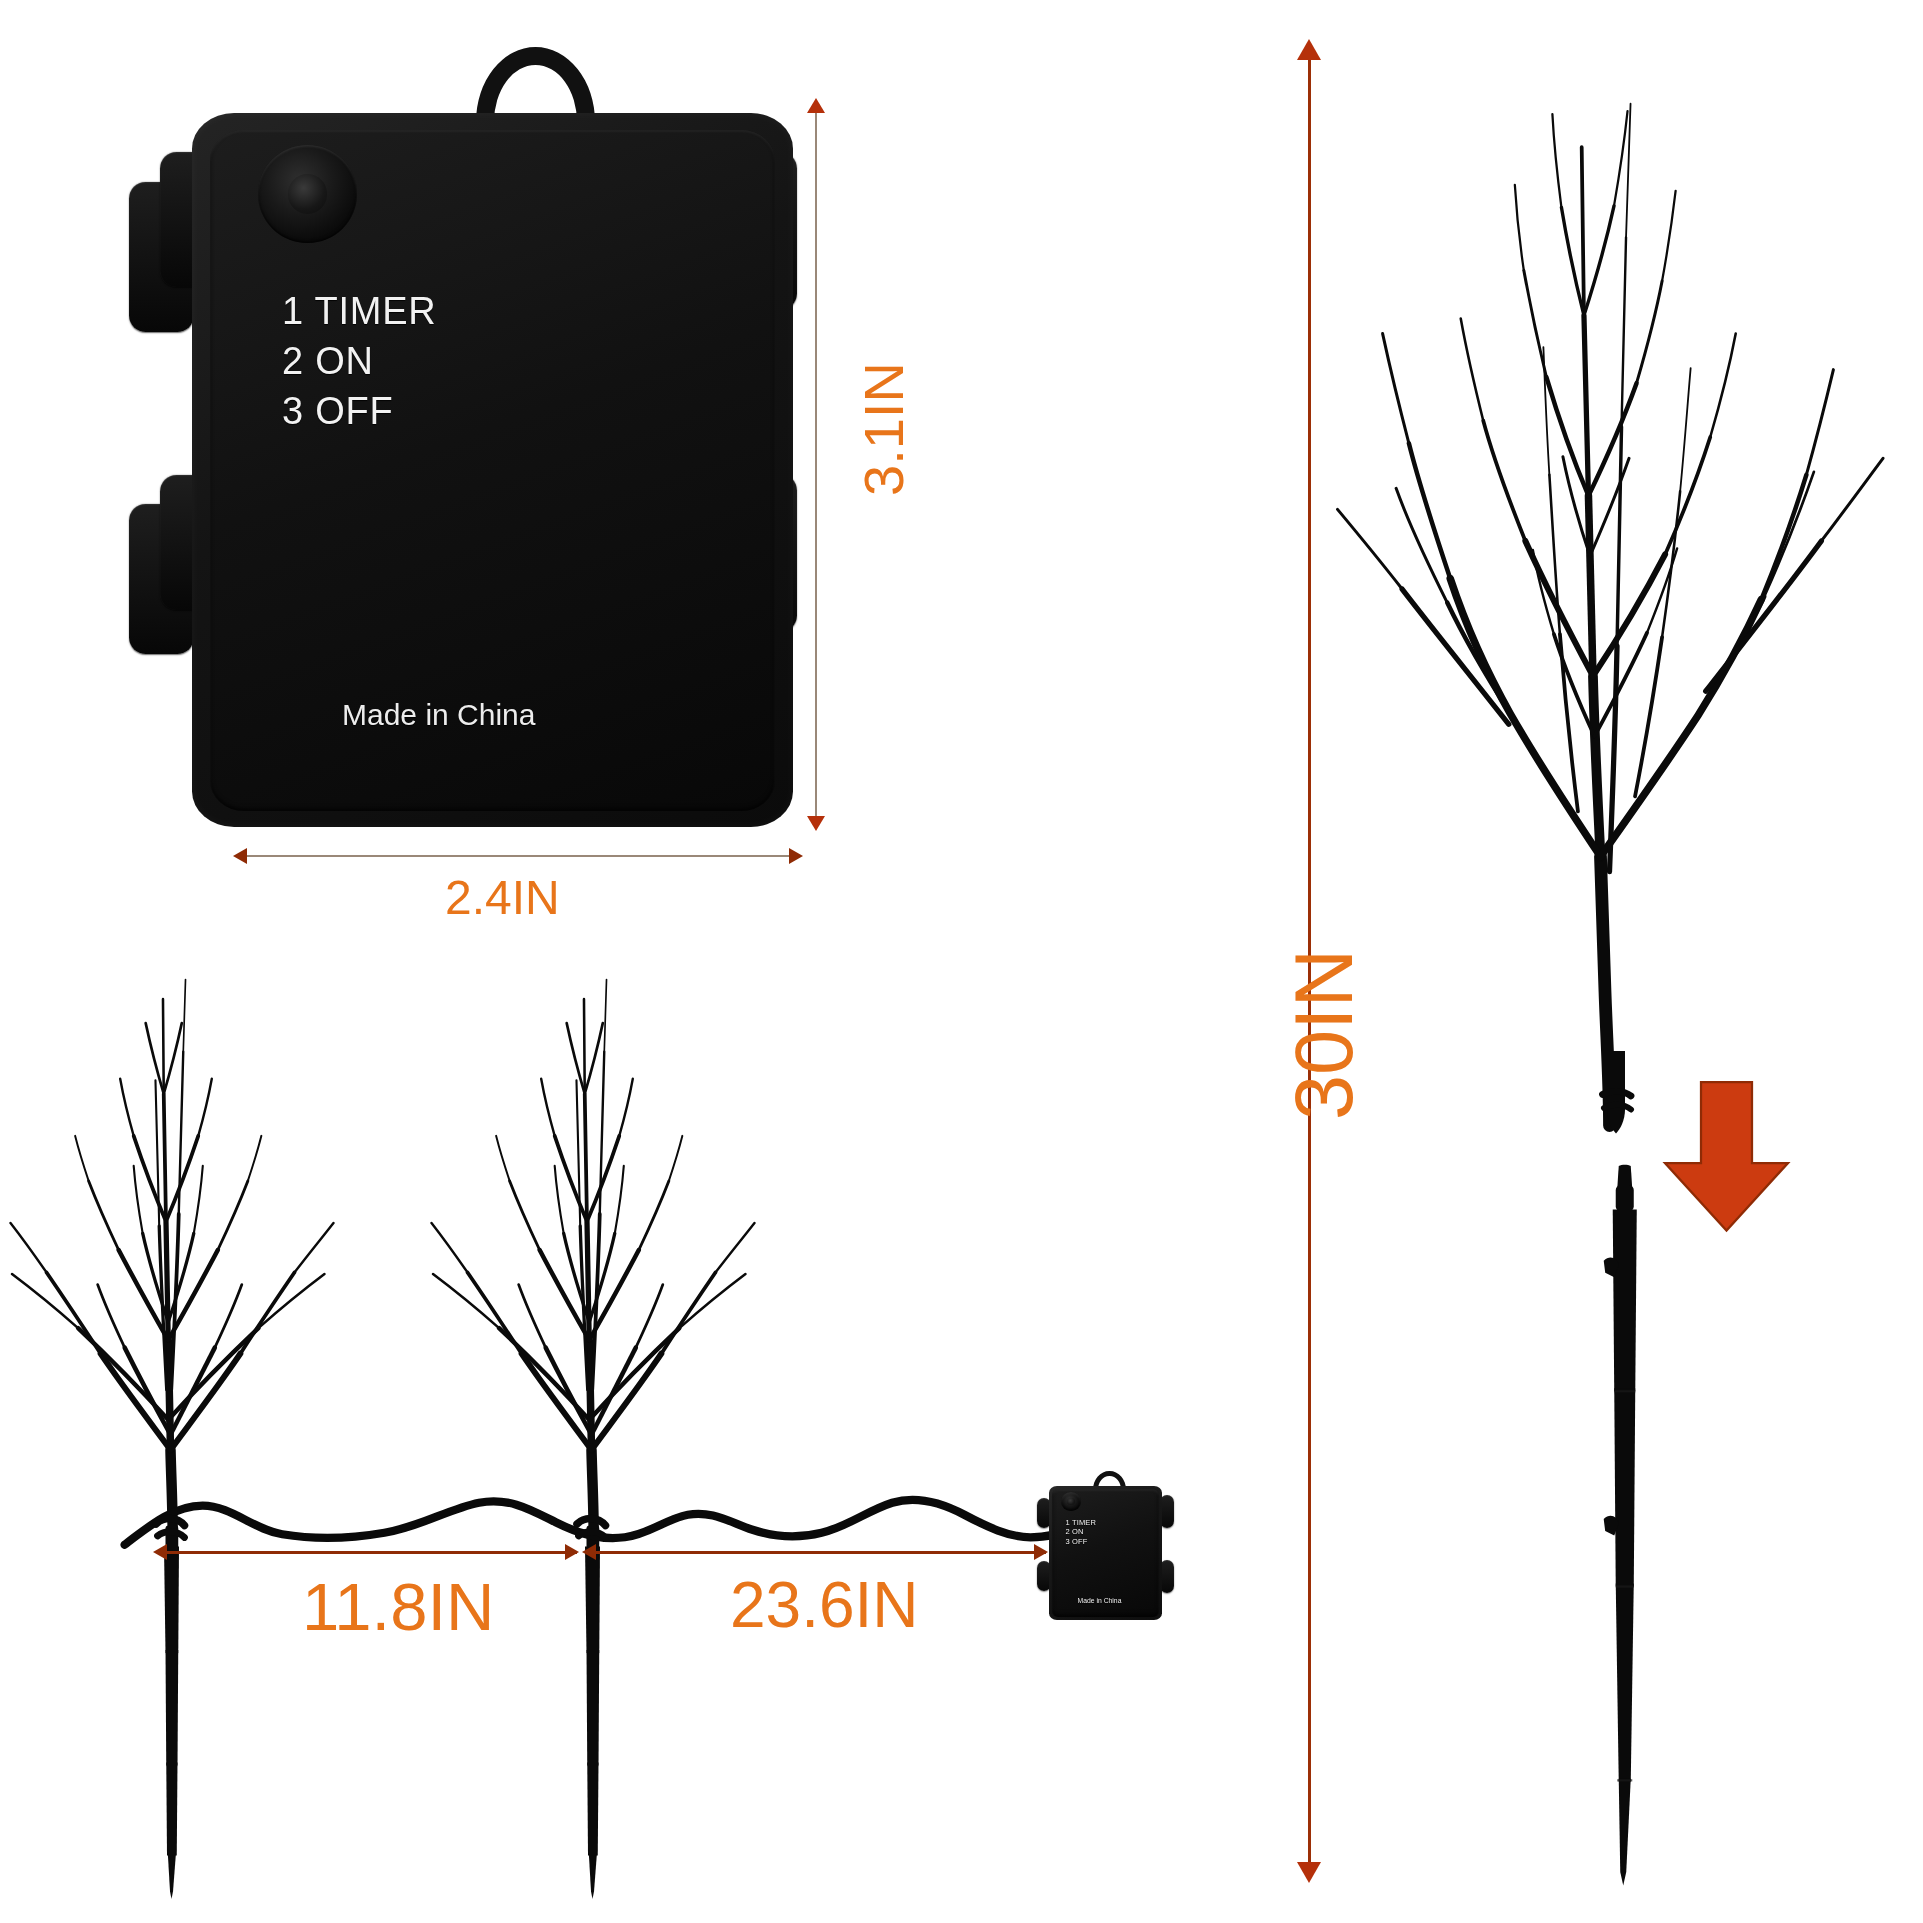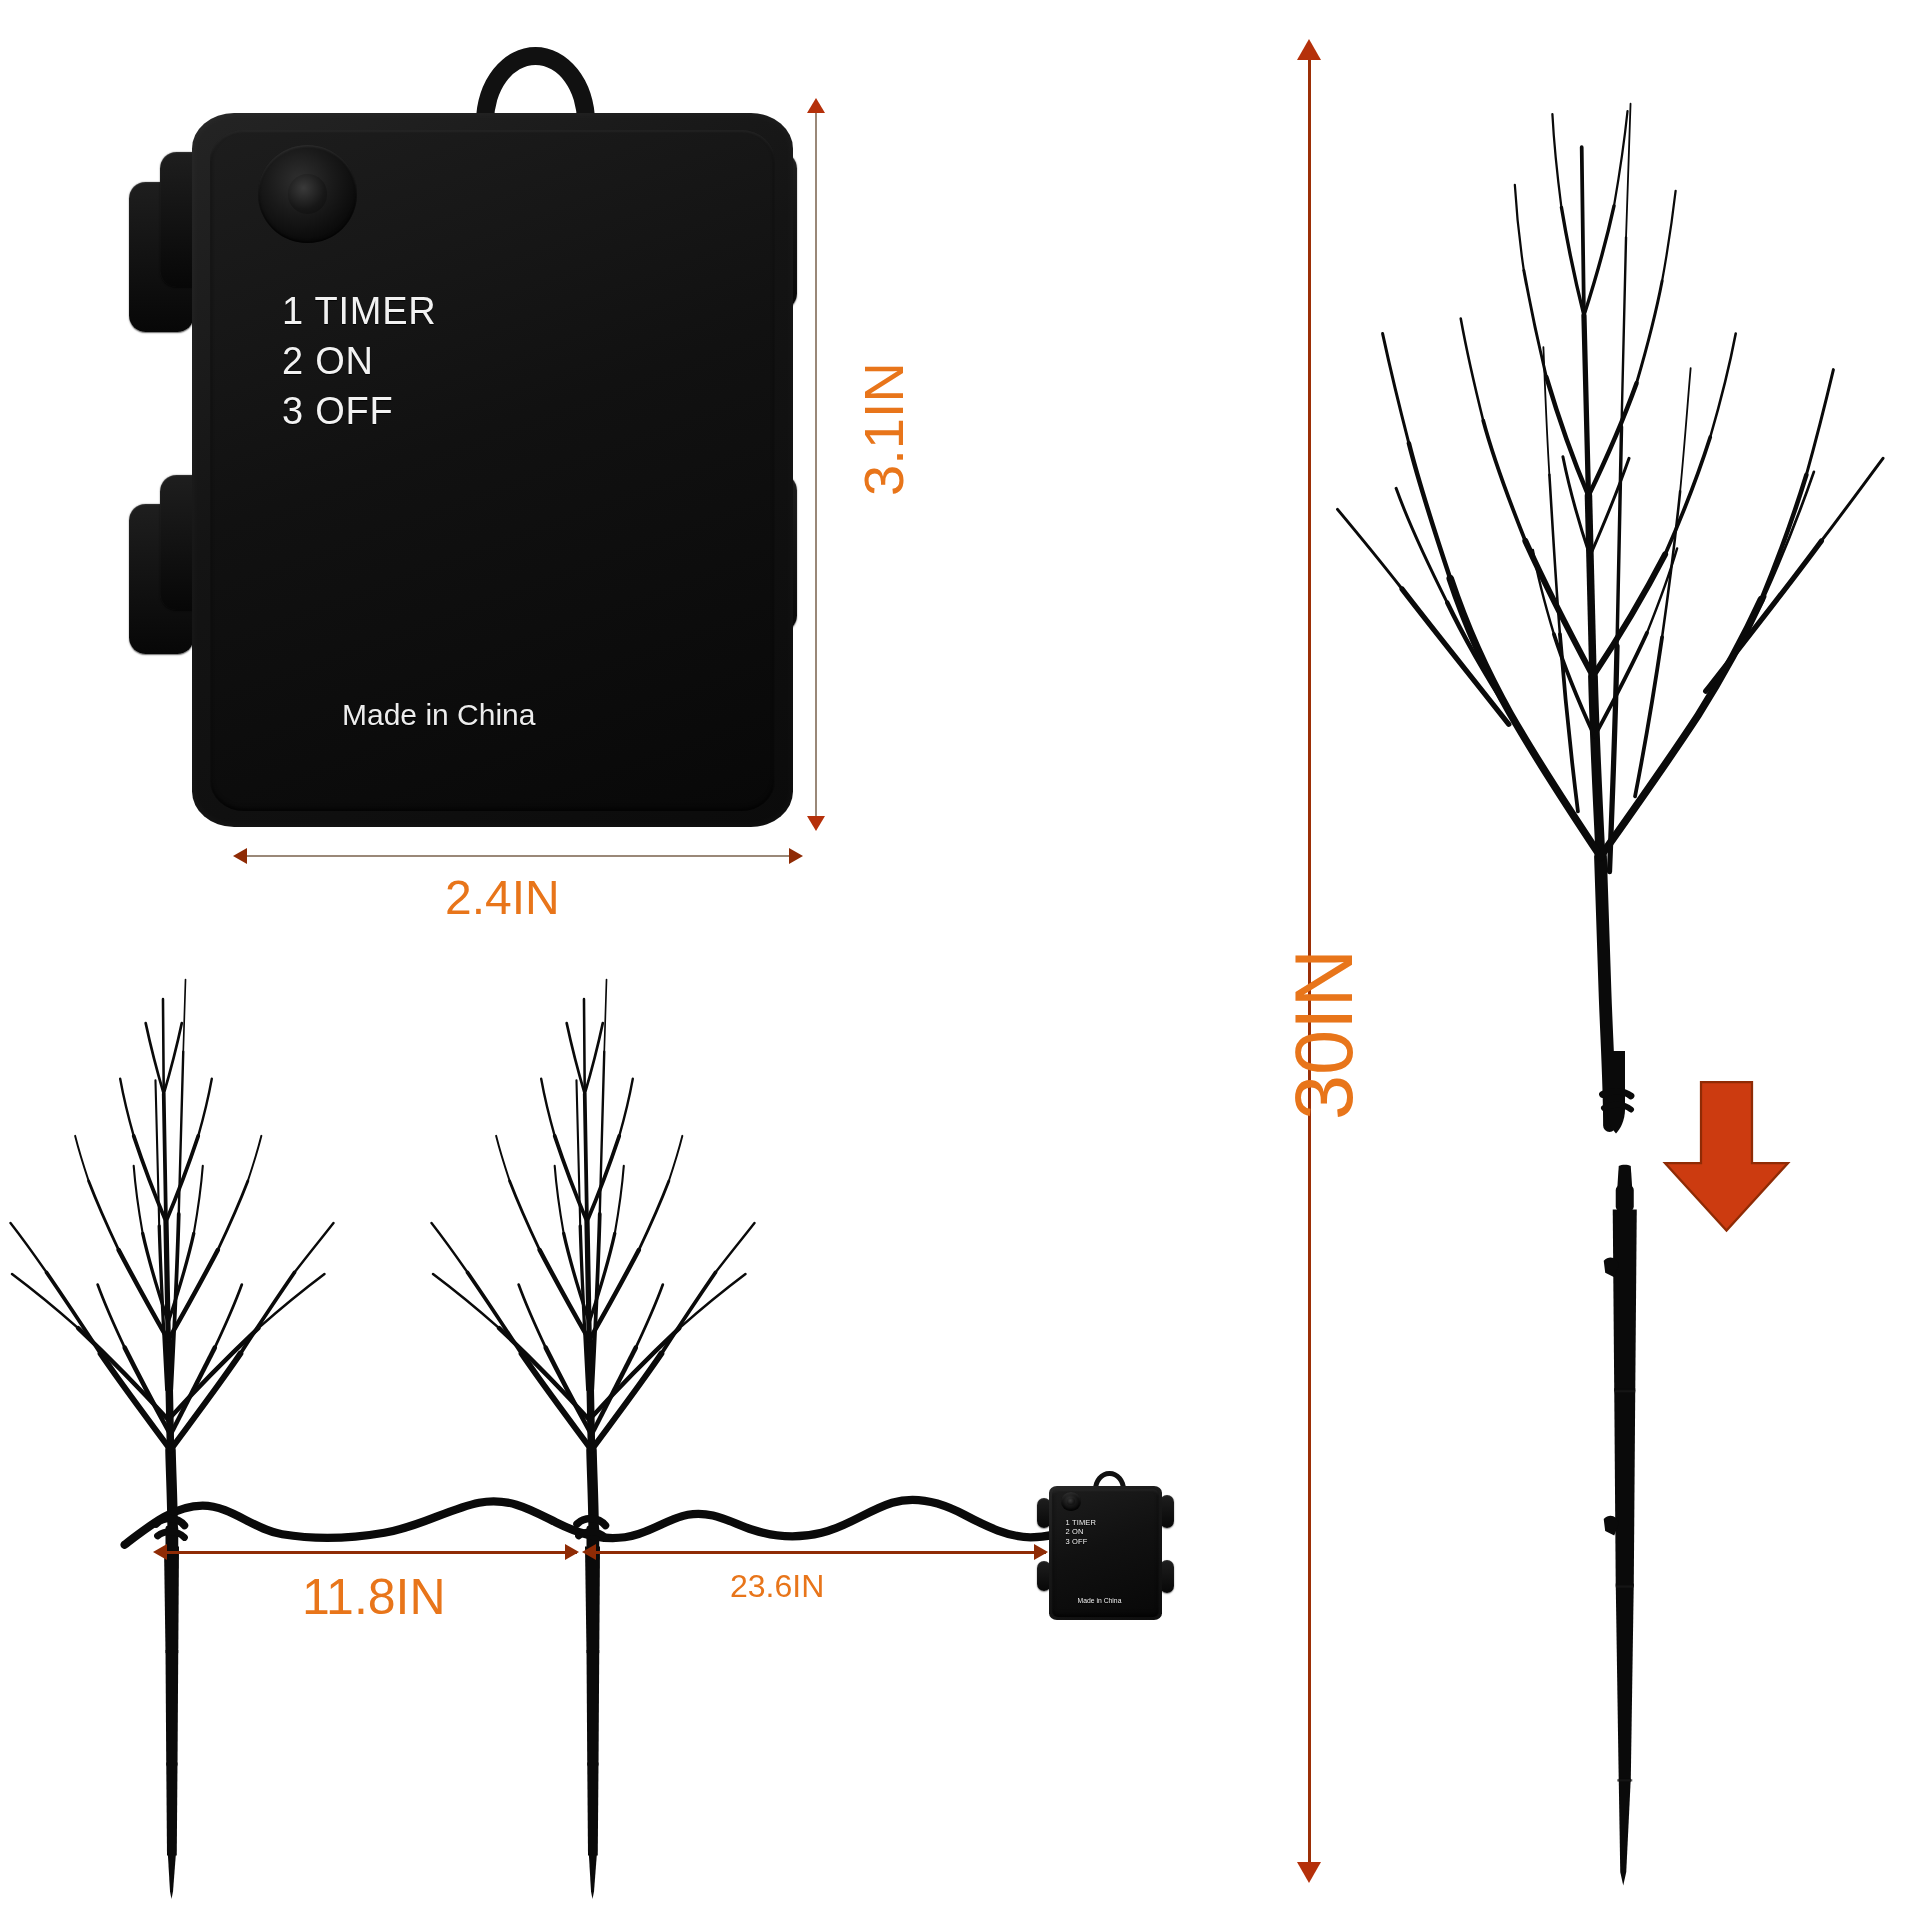--- a/index.html
+++ b/index.html
@@ -358,21 +358,21 @@
     <div class="lbl-line" style="left:16.5px;top:32px;font-size:7.5px;">1 TIMER</div>
     <div class="lbl-line" style="left:16.5px;top:41px;font-size:7.5px;">2 ON</div>
     <div class="lbl-line" style="left:16.5px;top:51px;font-size:7.5px;">3 OFF</div>
 
     <div class="made-in" style="left:28.6px;top:111px;font-size:6.8px;">Made in China</div>
   </div>
 
   <div class="dim-h dark" style="left:165px;top:1551px;width:412px;"></div>
   <div class="arrow left" style="left:153px;top:1544px;"></div>
   <div class="arrow right" style="left:565px;top:1544px;"></div>
-  <div class="dimtext" style="left:302px;top:1568px;font-size:50px;">11.8IN</div>
+  <div class="dimtext" style="left:302px;top:1568px;font-size:67px;">11.8IN</div>
 
   <div class="dim-h dark" style="left:594px;top:1551px;width:452px;"></div>
   <div class="arrow left" style="left:582px;top:1544px;"></div>
   <div class="arrow right" style="left:1034px;top:1544px;"></div>
-  <div class="dimtext" style="left:730px;top:1568px;font-size:32px;">23.6IN</div>
+  <div class="dimtext" style="left:730px;top:1568px;font-size:64px;">23.6IN</div>
 
 </div>
 
 
 </body></html>

